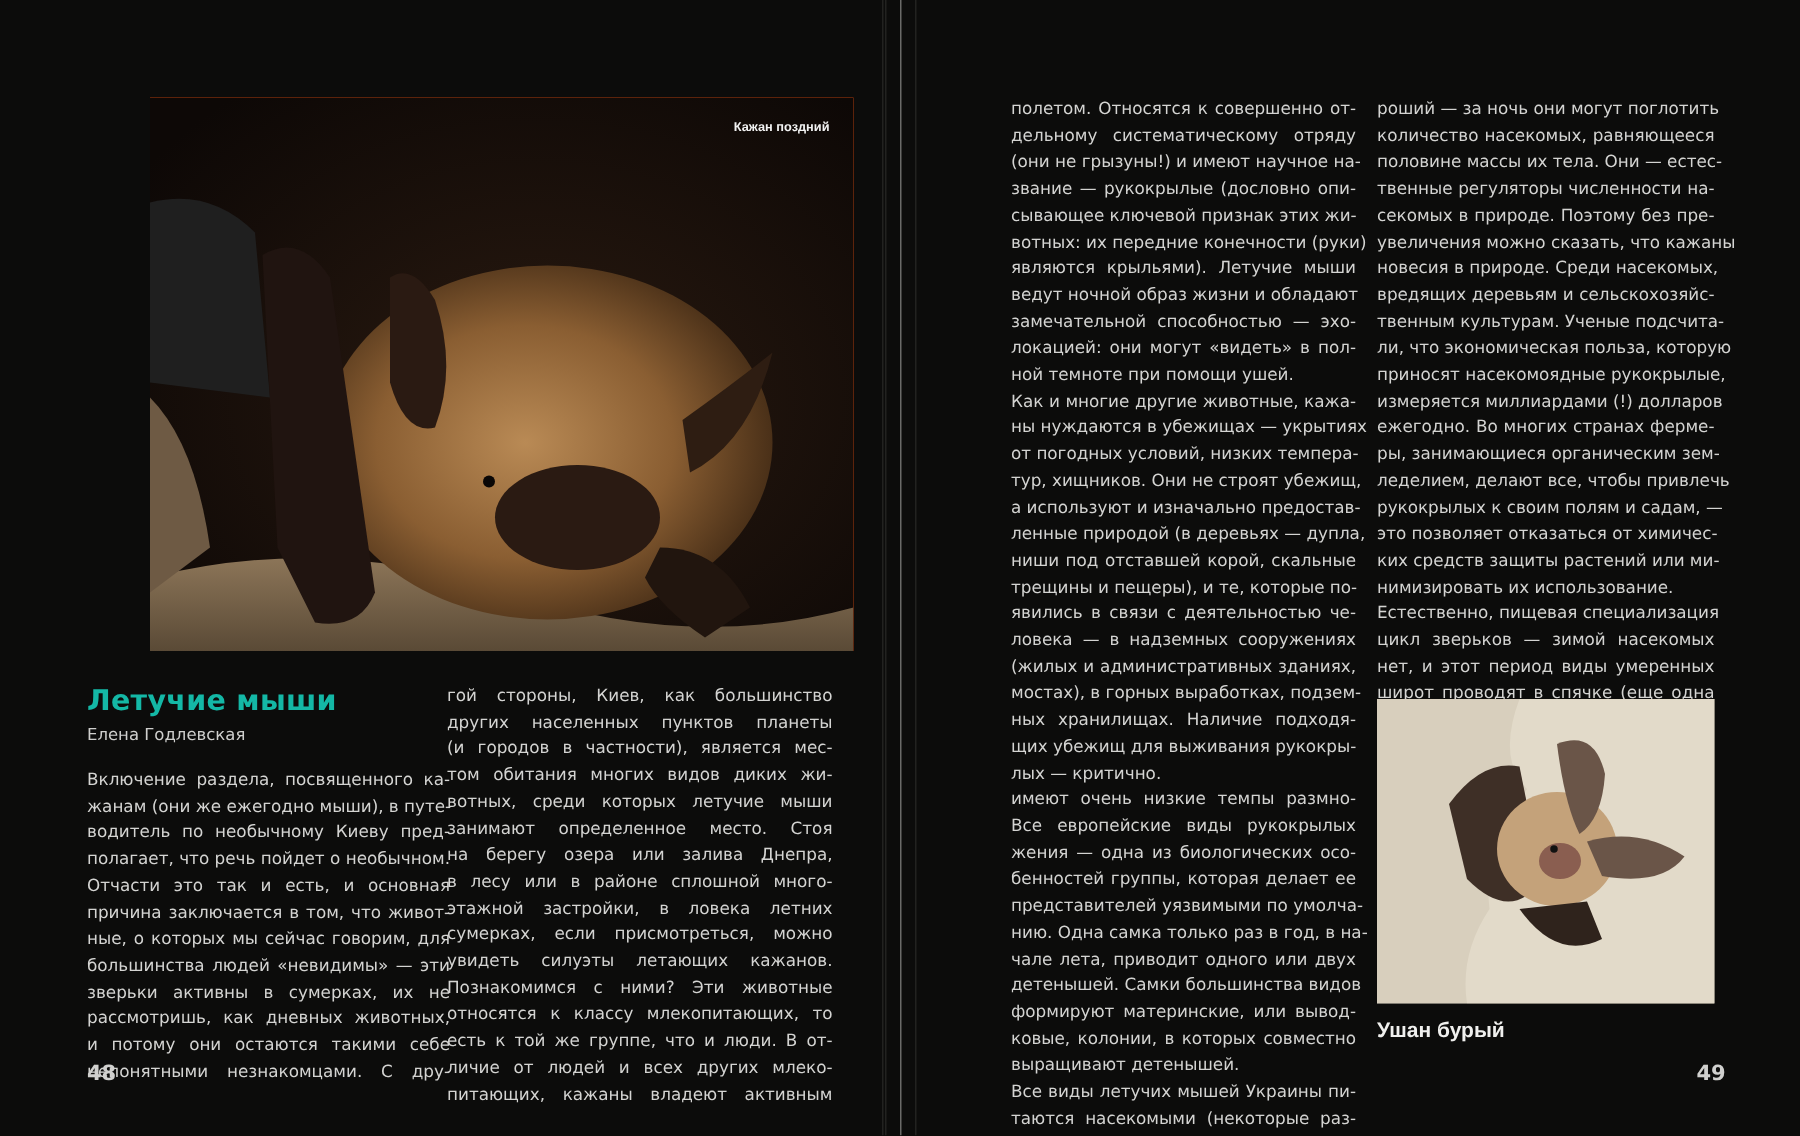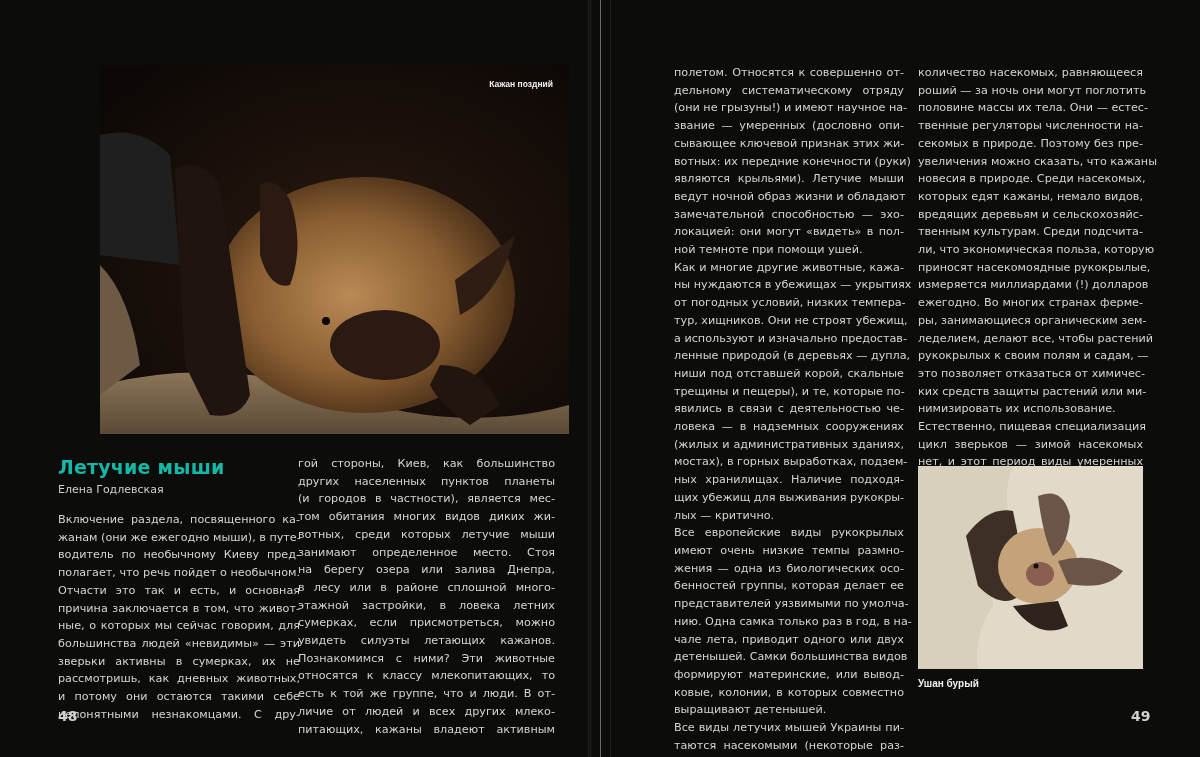--- a/index.html
+++ b/index.html
@@ -49,21 +49,21 @@
   .pn-left { left:58px; }
   .pn-right { left:1131px; }
 
   .photo-small {
     position:absolute; left:918px; top:466px; width:225px; height:203px;
     overflow:hidden; background:#d9d1c2;
   }
   .photo-small svg { display:block; width:100%; height:100%; }
   .caption-small {
     position:absolute; left:918px; top:678px;
-    font-family:"Liberation Sans", sans-serif; font-weight:bold; font-size:10px; color:#f0f0ee;
+    font-family:"Liberation Sans", sans-serif; font-weight:bold; font-size:14px; color:#f0f0ee;
   }
 </style>
 </head>
 <body>
 
 <div class="spread">
 
   <div class="page page-left"></div>
   <div class="page page-right"></div>
   <div class="spine-shadow" style="left:588px"></div>
@@ -135,21 +135,21 @@
       <span class="line">Познакомимся с ними? Эти животные</span>
       <span class="line">относятся к классу млекопитающих, то</span>
       <span class="line">есть к той же группе, что и люди. В от-</span>
       <span class="line">личие от людей и всех других млеко-</span>
       <span class="line">питающих, кажаны владеют активным</span>
     </div>
   <div class="col col3">
       <span class="line">полетом. Относятся к совершенно от-</span>
       <span class="line">дельному систематическому отряду</span>
       <span class="line">(они не грызуны!) и имеют научное на-</span>
-      <span class="line">звание — умеренных (дословно опи-</span>
+      <span class="line">звание — рукокрылые (дословно опи-</span>
       <span class="line">сывающее ключевой признак этих жи-</span>
       <span class="line">вотных: их передние конечности (руки)</span>
       <span class="line">являются крыльями). Летучие мыши</span>
       <span class="line">ведут ночной образ жизни и обладают</span>
       <span class="line">замечательной способностью — эхо-</span>
       <span class="line">локацией: они могут «видеть» в пол-</span>
       <span class="line last">ной темноте при помощи ушей.</span>
       <span class="line">Как и многие другие животные, кажа-</span>
       <span class="line">ны нуждаются в убежищах — укрытиях</span>
       <span class="line">от погодных условий, низких темпера-</span>
@@ -158,52 +158,51 @@
       <span class="line">ленные природой (в деревьях — дупла,</span>
       <span class="line">ниши под отставшей корой, скальные</span>
       <span class="line">трещины и пещеры), и те, которые по-</span>
       <span class="line">явились в связи с деятельностью че-</span>
       <span class="line">ловека — в надземных сооружениях</span>
       <span class="line">(жилых и административных зданиях,</span>
       <span class="line">мостах), в горных выработках, подзем-</span>
       <span class="line">ных хранилищах. Наличие подходя-</span>
       <span class="line">щих убежищ для выживания рукокры-</span>
       <span class="line last">лых — критично.</span>
+      <span class="line">имеют очень низкие темпы размно-</span>
       <span class="line">Все европейские виды рукокрылых</span>
-      <span class="line">имеют очень низкие темпы размно-</span>
       <span class="line">жения — одна из биологических осо-</span>
       <span class="line">бенностей группы, которая делает ее</span>
       <span class="line">представителей уязвимыми по умолча-</span>
       <span class="line">нию. Одна самка только раз в год, в на-</span>
       <span class="line">чале лета, приводит одного или двух</span>
       <span class="line">детенышей. Самки большинства видов</span>
       <span class="line">формируют материнские, или вывод-</span>
       <span class="line">ковые, колонии, в которых совместно</span>
       <span class="line last">выращивают детенышей.</span>
       <span class="line">Все виды летучих мышей Украины пи-</span>
       <span class="line">таются насекомыми (некоторые раз-</span>
       <span class="line">бавляют свой рацион пауками). Полет</span>
     </div>
   <div class="col col4">
+      <span class="line">роший — за ночь они могут поглотить</span>
       <span class="line">количество насекомых, равняющееся</span>
-      <span class="line">роший — за ночь они могут поглотить</span>
       <span class="line">половине массы их тела. Они — естес-</span>
       <span class="line">твенные регуляторы численности на-</span>
       <span class="line">секомых в природе. Поэтому без пре-</span>
       <span class="line">увеличения можно сказать, что кажаны</span>
       <span class="line">новесия в природе. Среди насекомых,</span>
-      <span class="line">которых едят кажаны, немало видов,</span>
       <span class="line">вредящих деревьям и сельскохозяйс-</span>
-      <span class="line">твенным культурам. Среди подсчита-</span>
+      <span class="line">твенным культурам. Ученые подсчита-</span>
       <span class="line">ли, что экономическая польза, которую</span>
       <span class="line">приносят насекомоядные рукокрылые,</span>
       <span class="line">измеряется миллиардами (!) долларов</span>
       <span class="line">ежегодно. Во многих странах ферме-</span>
       <span class="line">ры, занимающиеся органическим зем-</span>
-      <span class="line">леделием, делают все, чтобы растений</span>
+      <span class="line">леделием, делают все, чтобы привлечь</span>
       <span class="line">рукокрылых к своим полям и садам, —</span>
       <span class="line">это позволяет отказаться от химичес-</span>
       <span class="line">ких средств защиты растений или ми-</span>
       <span class="line last">нимизировать их использование.</span>
       <span class="line">Естественно, пищевая специализация</span>
       <span class="line">цикл зверьков — зимой насекомых</span>
       <span class="line">нет, и этот период виды умеренных</span>
       <span class="line">широт проводят в спячке (еще одна</span>
     </div>
 

